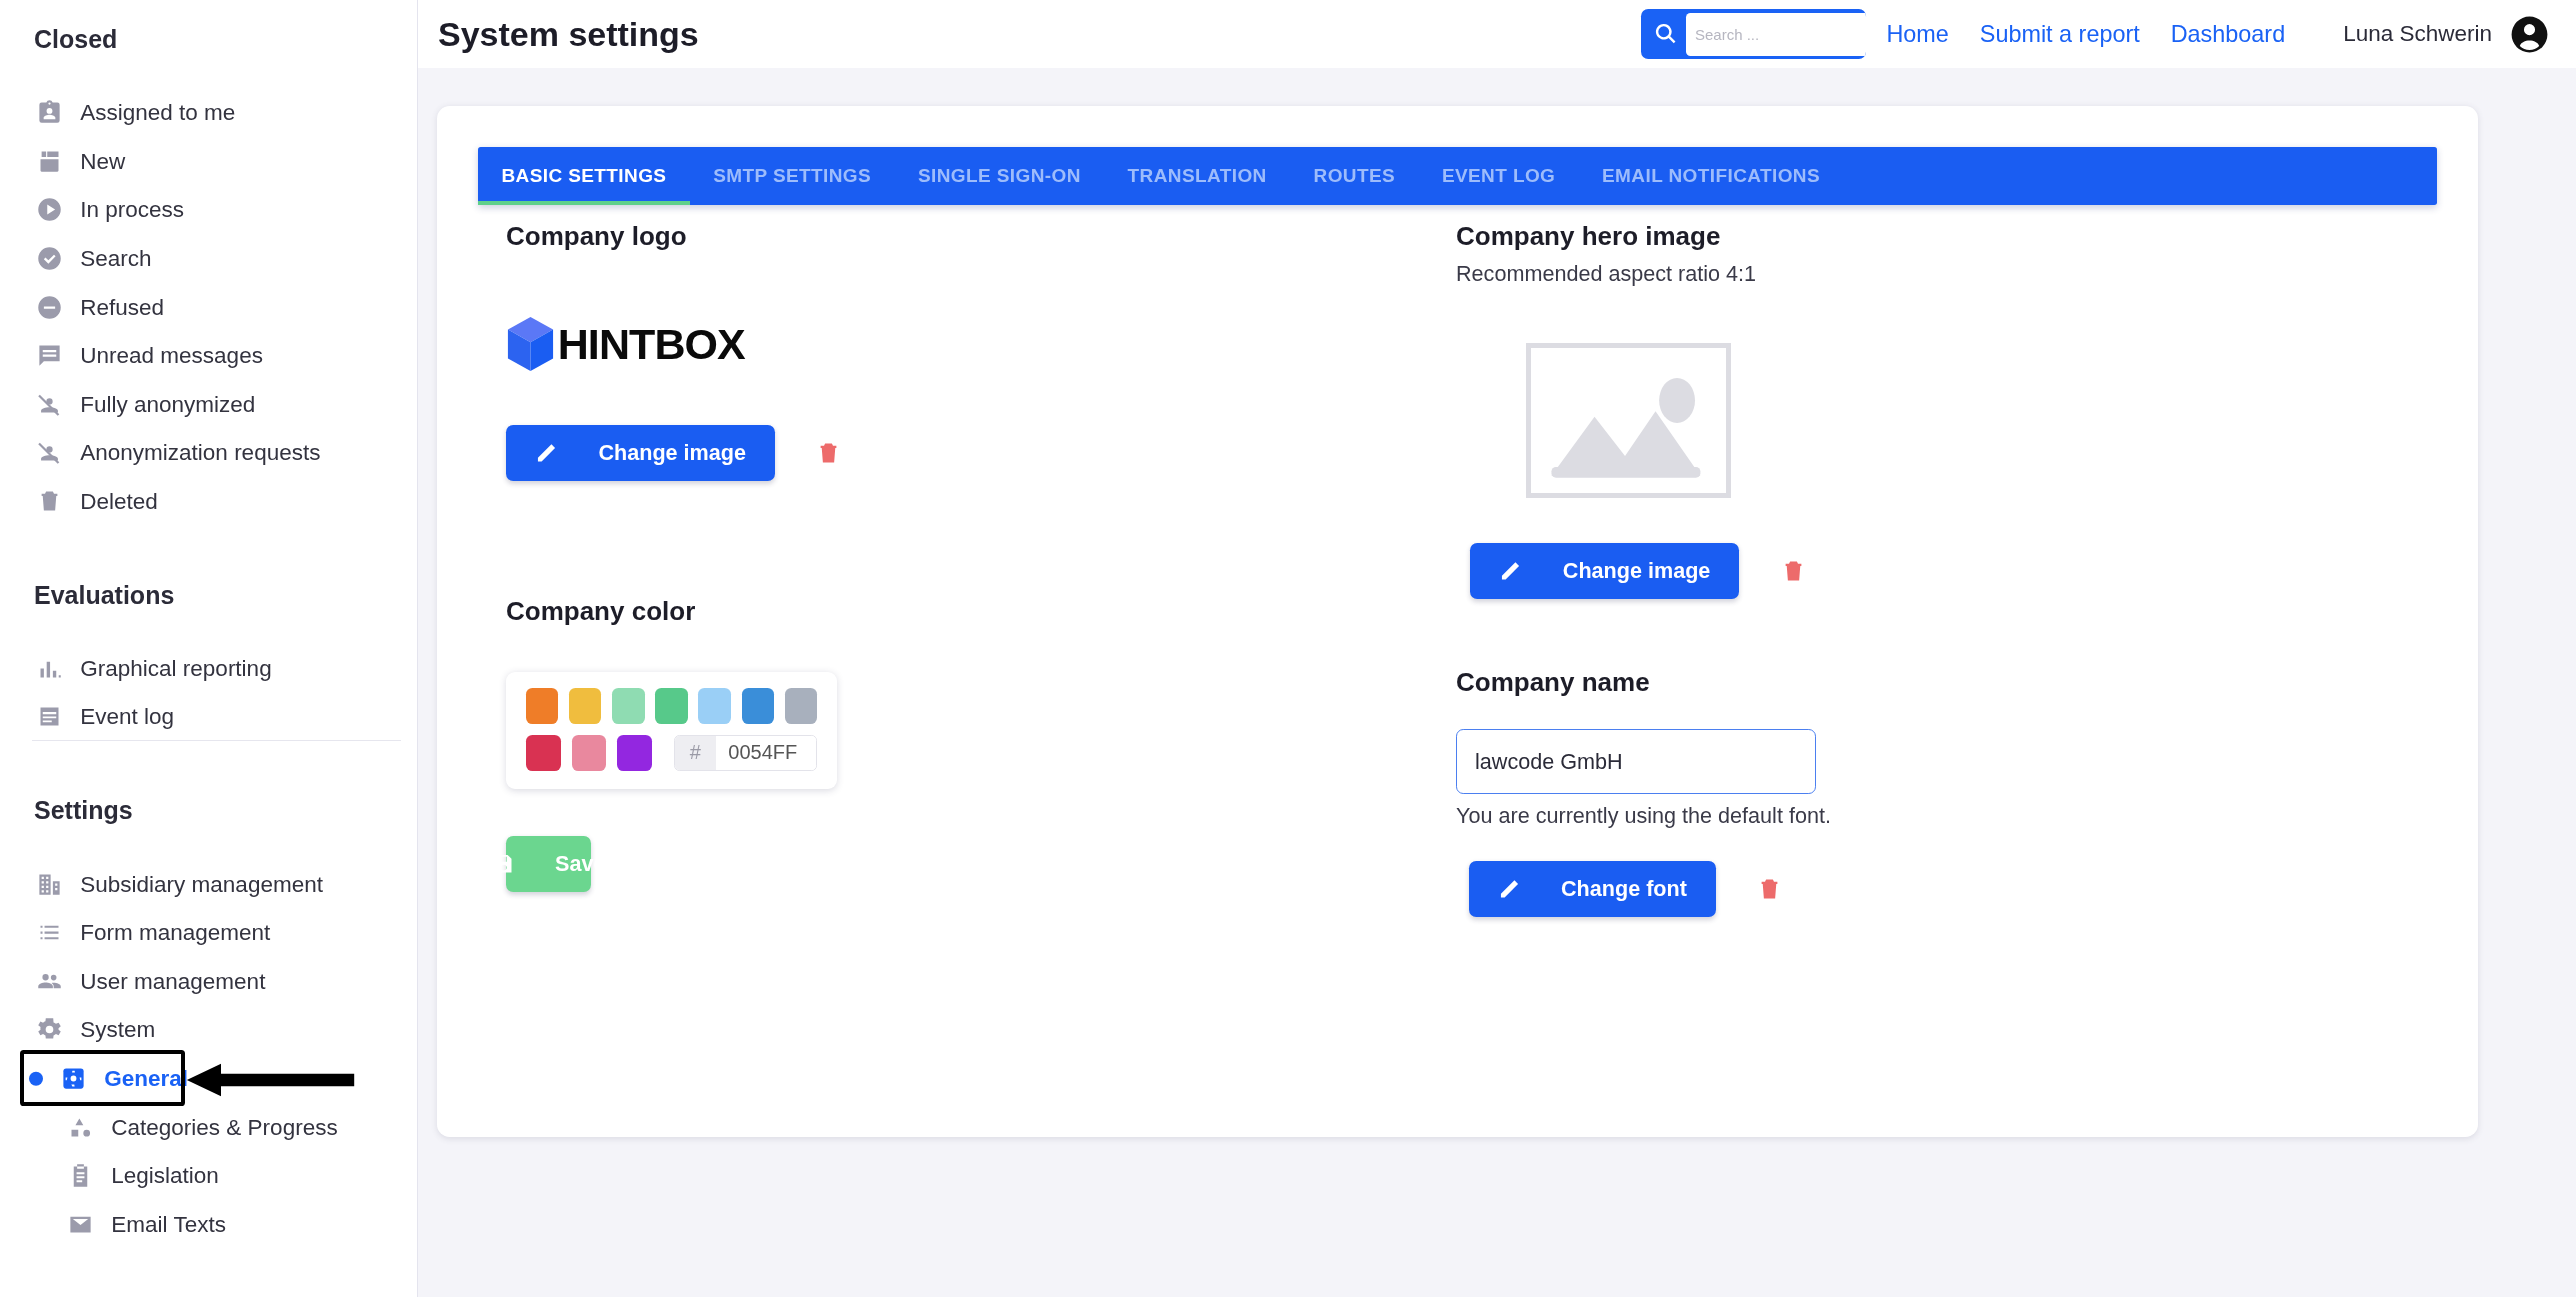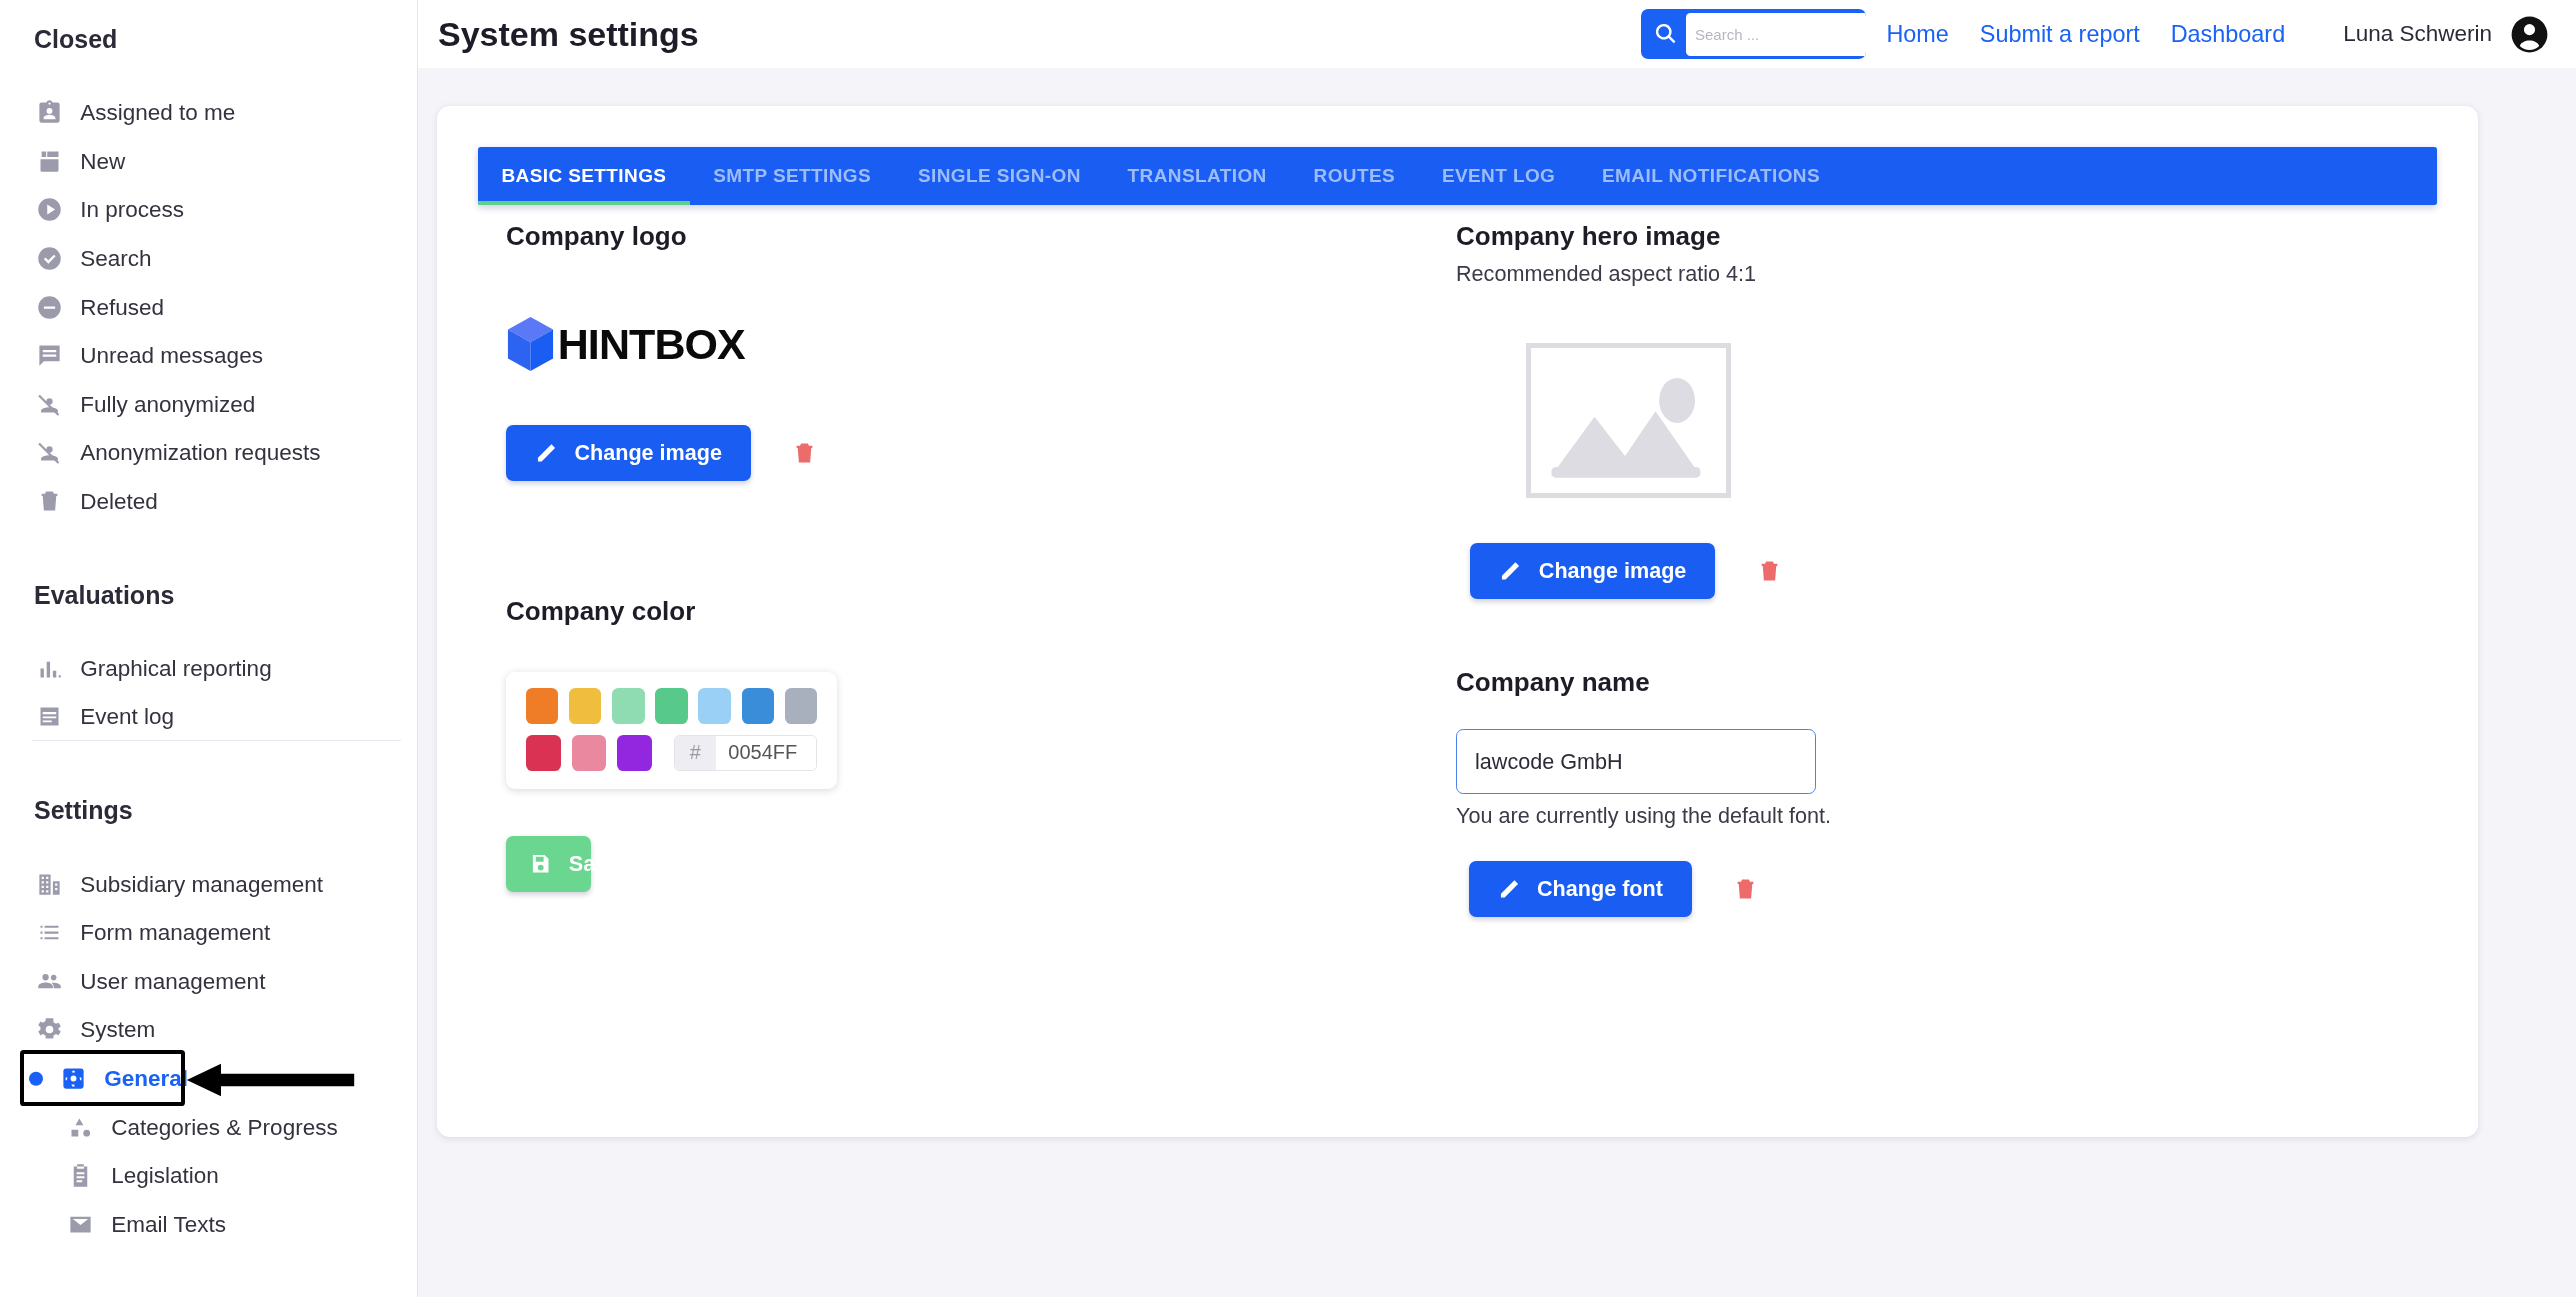--- a/index.html
+++ b/index.html
@@ -149,26 +149,27 @@
 
   
   #logo-area { margin-top: 56px; display: flex; align-items: center; height: 72px; }
   #logo-mark { width: 49px; height: 56px; flex: 0 0 49px; }
   #logo-text {
     font-size: 43px; font-weight: bold; color: #0a0a0a;
     letter-spacing: -0.9px; margin-left: 2.7px;
   }
 
   .btn {
-    display: inline-flex; align-items: center; justify-content: space-between;
+    display: inline-flex; align-items: center; justify-content: center;
     height: 56px; border: none; border-radius: 7.2px;
     font-size: 21.6px; font-weight: bold; color: #fff;
     cursor: pointer; padding: 0 29px;
     box-shadow: 0 2.7px 5.4px rgba(40,40,80,.2);
     font-family: "Liberation Sans", sans-serif;
+    gap: 24px;
   }
   .btn-blue  { background: #1a5df2; }
   .btn-green { background: #6bd68f; }
   .btn .bico { width: 23.4px; height: 23.4px; margin-right: 16px; flex:0 0 23.4px; }
   .btn .bico svg { width: 23.4px; height: 23.4px; fill: #fff; display:block; }
 
   .btn-row { display: flex; align-items: center; }
   .trash-btn {
     width: 36px; height: 40px; margin-left: 36px; cursor: pointer;
     display: flex; align-items: center; justify-content: center;

